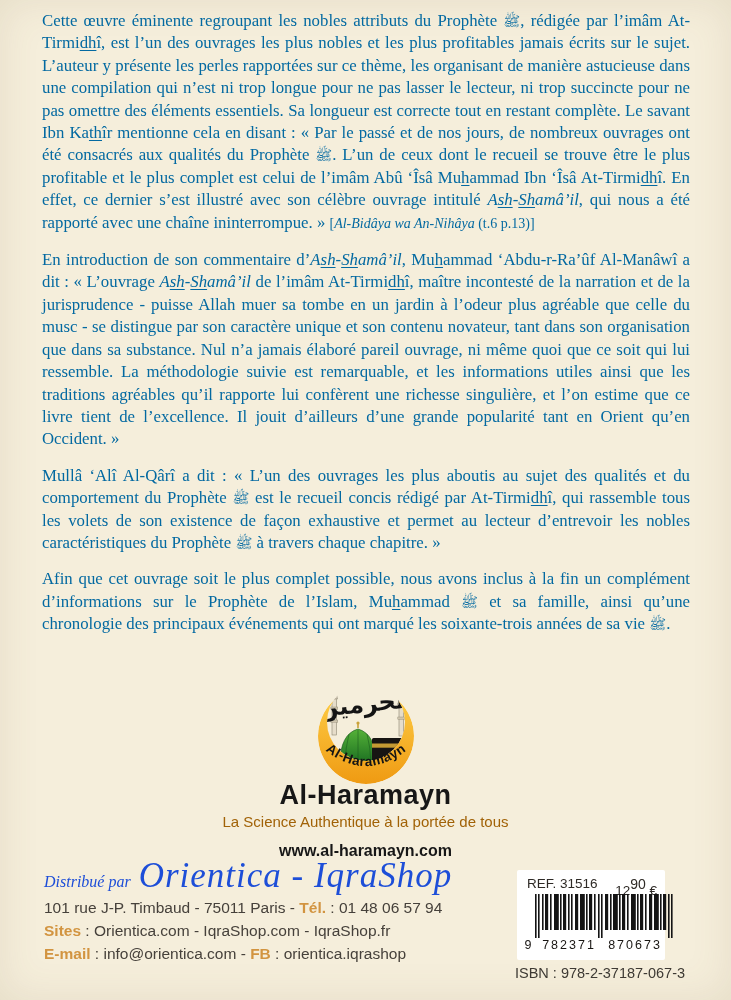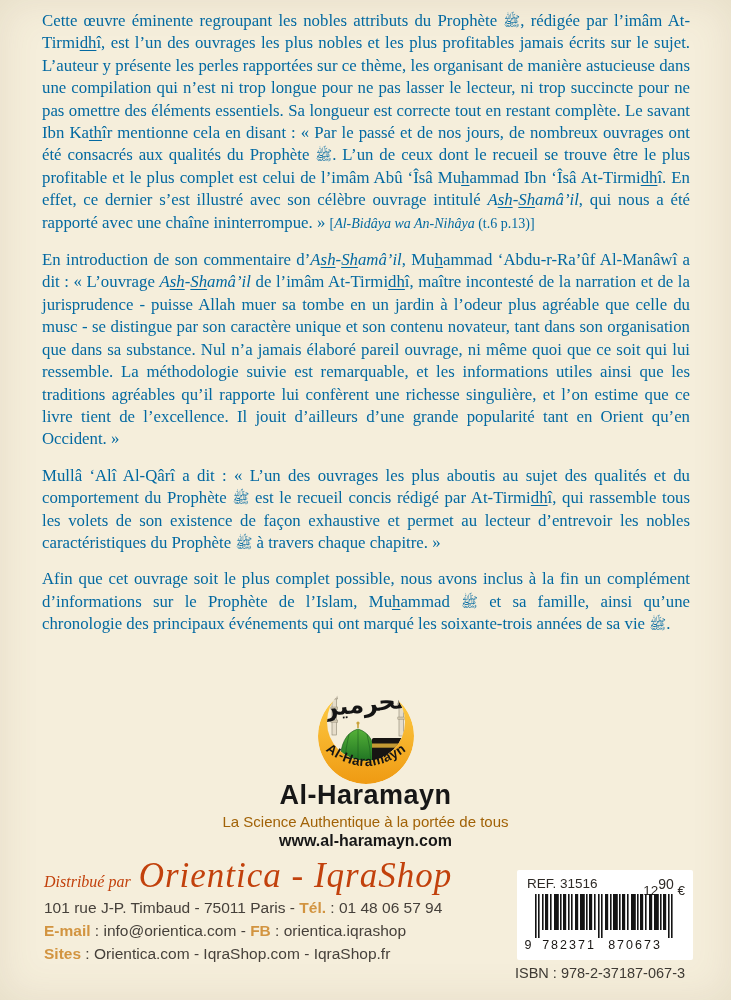--- a/index.html
+++ b/index.html
@@ -20,34 +20,34 @@
   .small{font-size:14px;}
   .sym{font-family:"DejaVu Sans", sans-serif;font-size:14px;}
   
   .logo-block{
     position:absolute;top:672px;left:0;width:100%;text-align:center;
     font-family:"Liberation Sans", sans-serif;color:#171717;
   }
   .logo-svg{display:block;margin:0 auto;}
   .brand{font-size:27px;font-weight:bold;letter-spacing:.5px;margin-top:-8px;}
   .tagline{font-size:15px;color:#a16207;margin-top:2px;}
-  .site{font-size:16px;font-weight:bold;margin-top:2px;text-align:center;}
+  .site{font-size:16px;font-weight:bold;margin-top:12px;text-align:center;}
   
   .distributor{
     position:absolute;left:44px;top:856px;width:455px;
     font-family:"Liberation Sans", sans-serif;
   }
-  .dist-row{white-space:nowrap;color:#c2410c;}
+  .dist-row{white-space:nowrap;color:#1d4ed8;}
   .dist-prefix{font-family:"Liberation Serif", serif;font-style:italic;font-size:16px;margin-right:8px;}
   .dist-name{font-family:"Liberation Serif", serif;font-style:italic;font-size:35px;letter-spacing:1px;}
   .contact{font-size:15.5px;line-height:23px;color:#46413b;}
   .contact .lbl{color:#d29440;font-weight:bold;}
   
   .barcode-box{
-    position:absolute;left:517px;top:870px;width:176px;height:90px;
+    position:absolute;left:517px;top:870px;width:148px;height:90px;
     background:#ffffff;border-radius:2px;
     font-family:"Liberation Sans", sans-serif;color:#2e2a26;
   }
   .ref-row{display:flex;justify-content:space-between;padding:6px 8px 0 10px;font-size:13.5px;}
   .ref-row sup{font-size:14px;}
   .bars-wrap{position:absolute;left:8px;top:24px;}
   .barcode-digits text{font-size:12.5px;fill:#191613;font-family:"Liberation Sans", sans-serif;letter-spacing:2px;}
   .isbn{
     position:absolute;left:495px;top:965px;width:210px;text-align:center;
     font-size:14.5px;color:#3e3a34;font-family:"Liberation Sans", sans-serif;
@@ -132,22 +132,22 @@
     <div class="tagline">La Science Authentique à la portée de tous</div>
     <div class="site">www.al-haramayn.com</div>
   </div>
 
   <div class="distributor">
     <div class="dist-row">
       <span class="dist-prefix">Distribué par</span><span class="dist-name">Orientica - IqraShop</span>
     </div>
     <div class="contact">
         <div><span>101 rue J-P. Timbaud - 75011 Paris - </span><span class="lbl">Tél.</span><span> : 01 48 06 57 94</span></div>
+        <div><span class="lbl">Sites</span><span> : Orientica.com - IqraShop.com - IqraShop.fr</span></div>
         <div><span class="lbl">E-mail</span><span> : info@orientica.com - </span><span class="lbl">FB</span><span> : orientica.iqrashop</span></div>
-        <div><span class="lbl">Sites</span><span> : Orientica.com - IqraShop.com - IqraShop.fr</span></div>
       </div>
   </div>
 
   <div class="barcode-box">
     <div class="ref-row">
       <span>REF. 31516</span>
       <span><span>12</span><sup>90</sup><span> €</span></span>
     </div>
     <div class="bars-wrap">
       <svg width="152" height="58" viewBox="0 0 152 58" class="barcode-digits">

